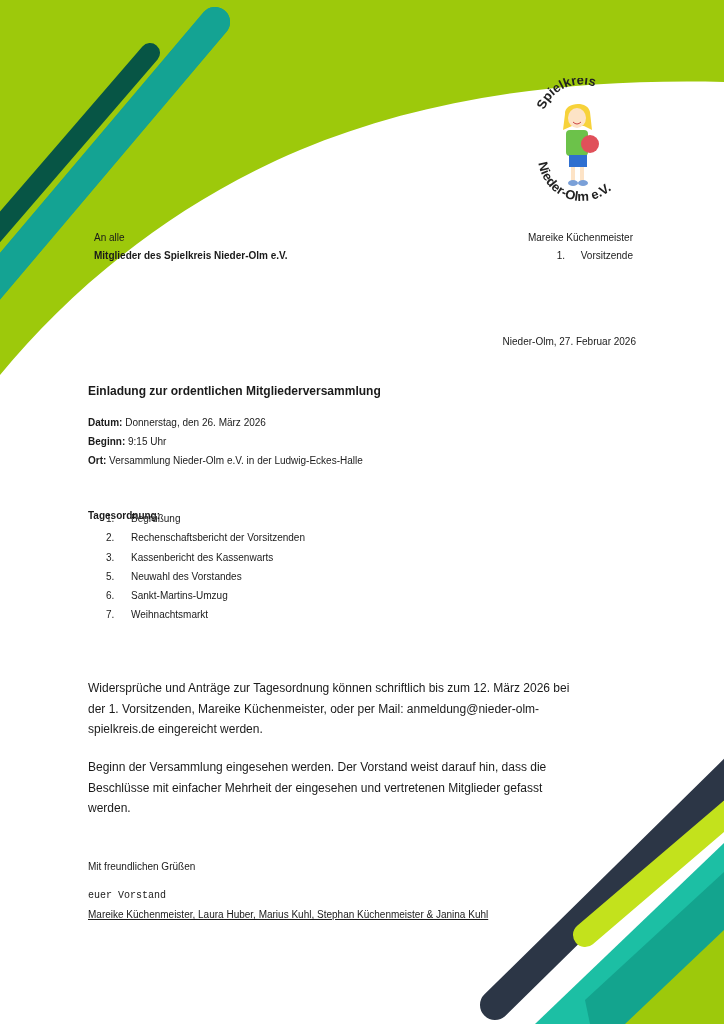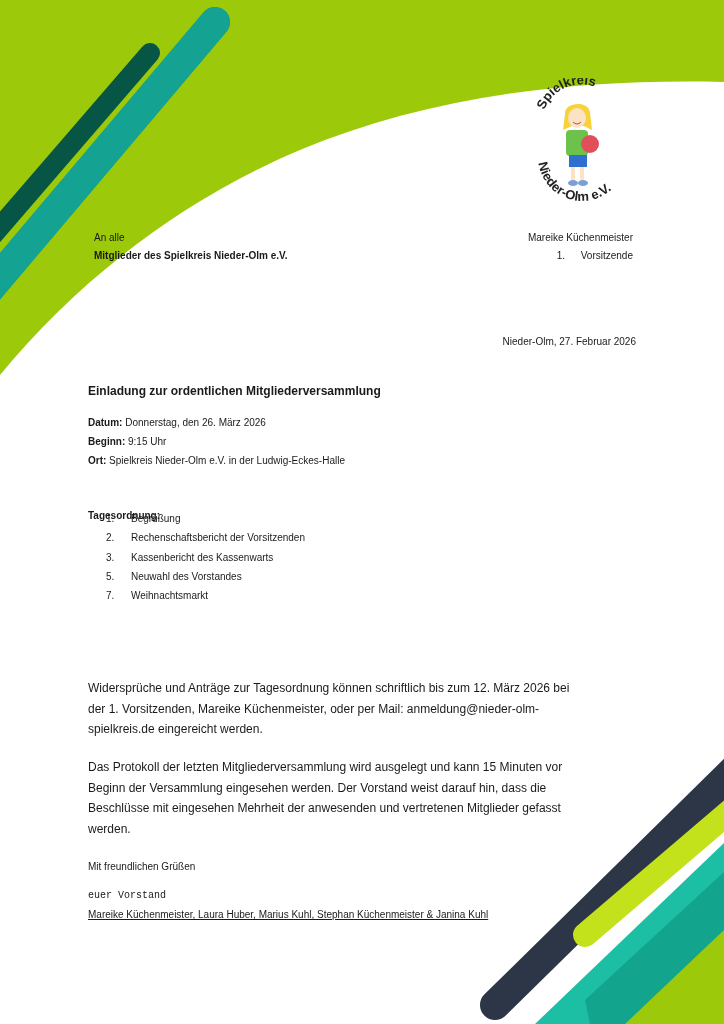--- a/index.html
+++ b/index.html
@@ -88,40 +88,40 @@
 
 <div class="txt title" style="left:88px; top:382px;">Einladung zur ordentlichen Mitgliederversammlung</div>
 
 <div class="txt" style="left:88px; top:413px;">
   <span class="b">Datum:</span><span> Donnerstag, den 26. März 2026</span>
 </div>
 <div class="txt" style="left:88px; top:432px;">
   <span class="b">Beginn:</span><span> 9:15 Uhr</span>
 </div>
 <div class="txt" style="left:88px; top:451px;">
-  <span class="b">Ort:</span><span> Spielkreis Nieder-Olm e.V. in der Ludwig-Eckes-Halle</span>
+  <span class="b">Ort:</span><span> Versammlung Nieder-Olm e.V. in der Ludwig-Eckes-Halle</span>
 </div>
 
 <div class="txt b" style="left:88px; top:482px;">Tagesordnung:</div>
 <ol class="agenda">
   <li><span class="num">1.</span><span>Begrüßung</span></li>
   <li><span class="num">2.</span><span>Rechenschaftsbericht der Vorsitzenden</span></li>
   <li><span class="num">3.</span><span>Kassenbericht des Kassenwarts</span></li>
   <li><span class="num">5.</span><span>Neuwahl des Vorstandes</span></li>
+  <li><span class="num">6.</span><span>Sankt-Martins-Umzug</span></li>
   <li><span class="num">7.</span><span>Weihnachtsmarkt</span></li>
 </ol>
 
 <div class="para" style="top:678px;">
   <div>Widersprüche und Anträge zur Tagesordnung können schriftlich bis zum 12. März 2026 bei</div>
   <div><span>der 1. Vorsitzenden, Mareike Küchenmeister, oder per Mail: anmeldung@nieder-olm-</span></div>
   <div>spielkreis.de eingereicht werden.</div>
 </div>
 
 <div class="para" style="top:757px;">
-  <div>Das Protokoll der letzten Mitgliederversammlung wird ausgelegt und kann 15 Minuten vor</div>
   <div>Beginn der Versammlung eingesehen werden. Der Vorstand weist darauf hin, dass die</div>
-  <div>Beschlüsse mit eingesehen Mehrheit der anwesenden und vertretenen Mitglieder gefasst</div>
+  <div>Beschlüsse mit einfacher Mehrheit der eingesehen und vertretenen Mitglieder gefasst</div>
   <div>werden.</div>
 </div>
 
 <div class="txt" style="left:88px; top:857px;">Mit freundlichen Grüßen</div>
 <div class="txt" style="left:88px; top:886px;font-family:Liberation Mono, monospace;">euer Vorstand</div>
 <div class="txt" style="left:88px; top:905px;text-decoration:underline;">Mareike Küchenmeister, Laura Huber, Marius Kuhl, Stephan Küchenmeister &amp; Janina Kuhl</div>
 
 </body></html>

